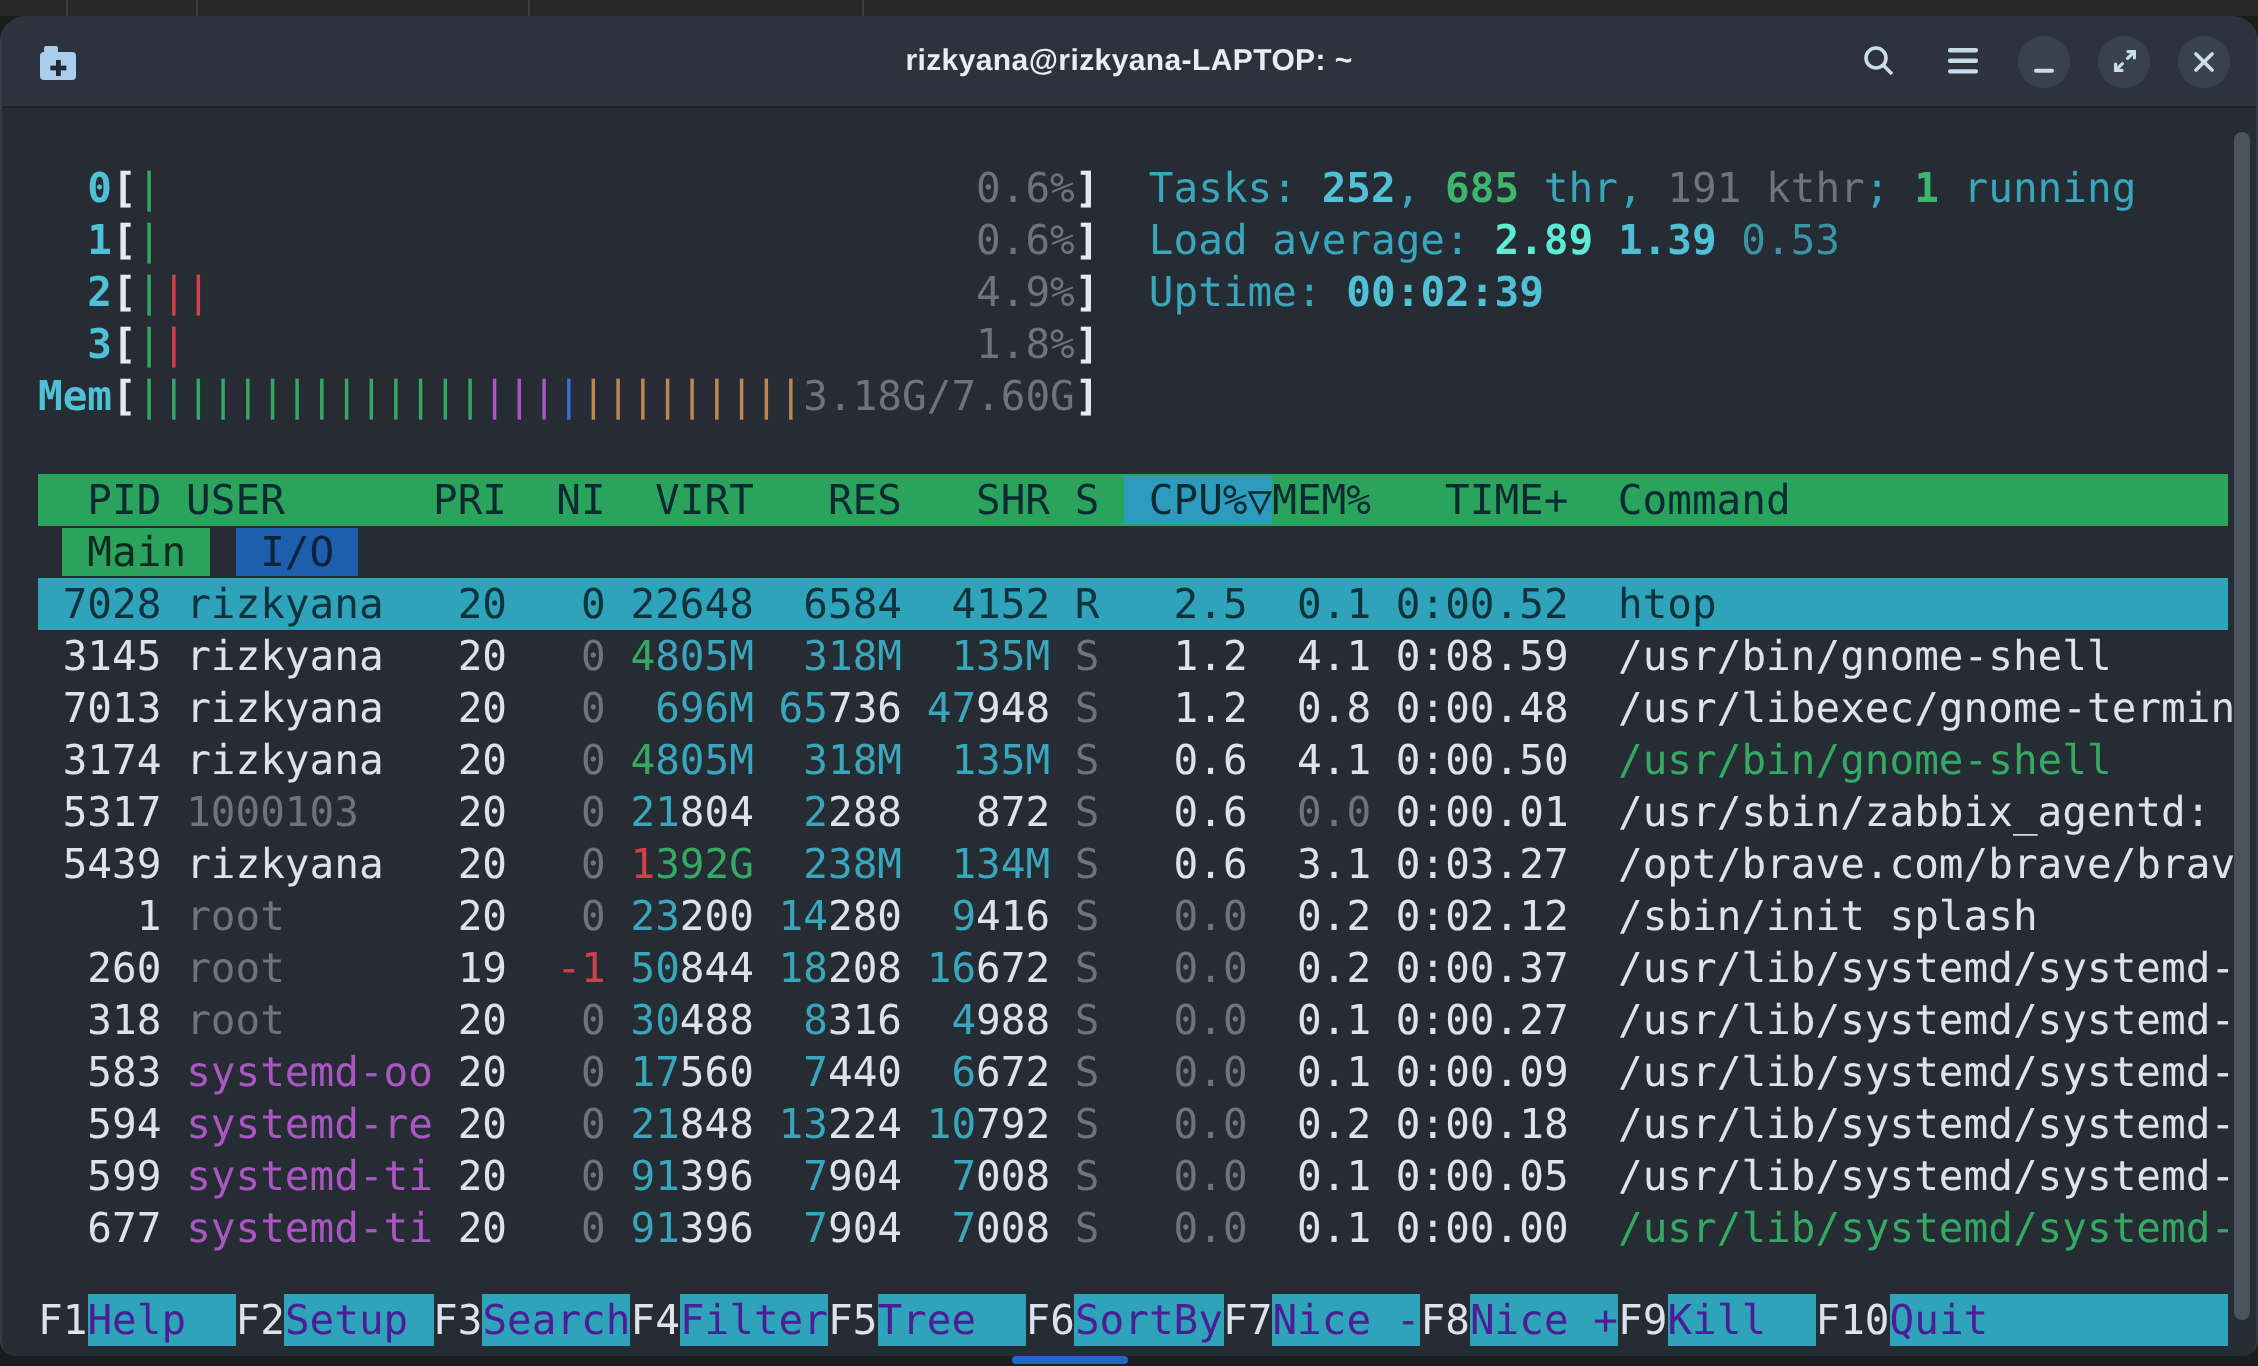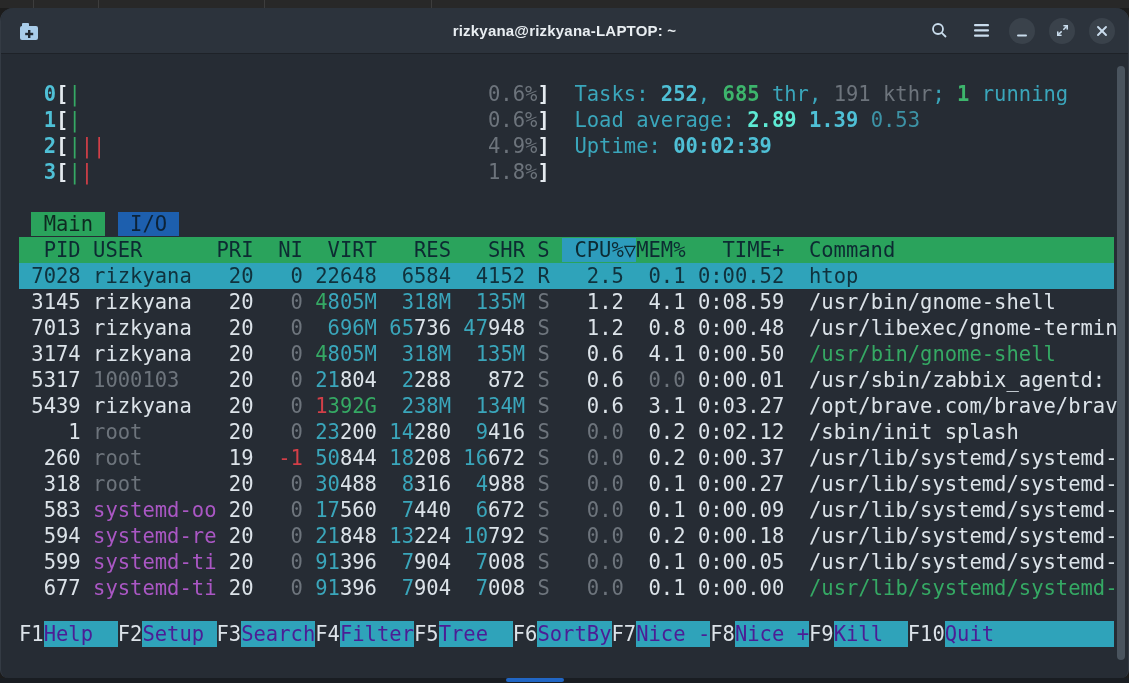--- a/index.html
+++ b/index.html
@@ -123,23 +123,24 @@
         </div>
       </div>
     </div>
 
     <div class="term" id="term">
         <div class="ln"></div>
         <div class="ln"><span class="c-bcyan">  0</span><span class="c-bracket">[</span><span class="c-green">|</span><span>                                 </span><span class="c-dim">0.6%</span><span class="c-bracket">]</span><span>  </span><span class="c-cyan">Tasks: </span><span class="c-bcyan">252</span><span class="c-cyan">, </span><span class="c-bgreen">685</span><span class="c-cyan"> thr</span><span class="c-cyan">, </span><span class="c-dim">191</span><span class="c-dim"> kthr</span><span class="c-cyan">; </span><span class="c-bgreen">1</span><span class="c-cyan"> running</span></div>
         <div class="ln"><span class="c-bcyan">  1</span><span class="c-bracket">[</span><span class="c-green">|</span><span>                                 </span><span class="c-dim">0.6%</span><span class="c-bracket">]</span><span>  </span><span class="c-cyan">Load average: </span><span class="c-bwhite">2.89 </span><span class="c-bcyan">1.39 </span><span class="c-mcyan">0.53</span></div>
         <div class="ln"><span class="c-bcyan">  2</span><span class="c-bracket">[</span><span class="c-green">|</span><span class="c-red">||</span><span>                               </span><span class="c-dim">4.9%</span><span class="c-bracket">]</span><span>  </span><span class="c-cyan">Uptime: </span><span class="c-bcyan">00:02:39</span></div>
         <div class="ln"><span class="c-bcyan">  3</span><span class="c-bracket">[</span><span class="c-green">|</span><span class="c-red">|</span><span>                                </span><span class="c-dim">1.8%</span><span class="c-bracket">]</span></div>
+        <div class="ln"><span class="c-bcyan">Mem</span><span class="c-bracket">[</span><span class="c-green">||||||||||||||</span><span class="c-magenta">|||</span><span class="c-blue">|</span><span class="c-orange">|||||||||</span><span class="c-dim">3.18G/7.60G</span><span class="c-bracket">]</span></div>
         <div class="ln"></div>
+        <div class="ln hdr"><span class="hdr-text">  PID USER      PRI  NI  VIRT   RES   SHR S </span><span class="hdr-sort"> CPU%▽</span><span class="hdr-text">MEM%   TIME+  Command</span></div>
         <div class="ln"><span> </span><span class="tab tab-main"> Main </span><span> </span><span class="tab tab-io"> I/O </span></div>
-        <div class="ln hdr"><span class="hdr-text">  PID USER      PRI  NI  VIRT   RES   SHR S </span><span class="hdr-sort"> CPU%▽</span><span class="hdr-text">MEM%   TIME+  Command</span></div>
         <div class="ln row sel"><span> 7028</span><span> </span><span>rizkyana  </span><span> 20</span><span>   </span><span>0</span><span> </span><span>22648</span><span>  </span><span>6584</span><span>  </span><span>4152</span><span class="c-dim"> R</span><span>   2.5</span><span>  0.1</span><span> 0:00.52</span><span>  </span><span>htop</span></div>
         <div class="ln row"><span> 3145</span><span> </span><span>rizkyana  </span><span> 20</span><span>   </span><span class="c-dim">0</span><span> </span><span class="c-green">4</span><span class="c-cyan">805M</span><span>  </span><span class="c-cyan">318M</span><span>  </span><span class="c-cyan">135M</span><span class="c-dim"> S</span><span>   1.2</span><span>  4.1</span><span> 0:08.59</span><span>  </span><span>/usr/bin/gnome-shell</span></div>
         <div class="ln row"><span> 7013</span><span> </span><span>rizkyana  </span><span> 20</span><span>   </span><span class="c-dim">0</span><span>  </span><span class="c-cyan">696M</span><span> </span><span class="c-cyan">65</span><span>736</span><span> </span><span class="c-cyan">47</span><span>948</span><span class="c-dim"> S</span><span>   1.2</span><span>  0.8</span><span> 0:00.48</span><span>  </span><span>/usr/libexec/gnome-termin</span></div>
         <div class="ln row"><span> 3174</span><span> </span><span>rizkyana  </span><span> 20</span><span>   </span><span class="c-dim">0</span><span> </span><span class="c-green">4</span><span class="c-cyan">805M</span><span>  </span><span class="c-cyan">318M</span><span>  </span><span class="c-cyan">135M</span><span class="c-dim"> S</span><span>   0.6</span><span>  4.1</span><span> 0:00.50</span><span>  </span><span class="c-green">/usr/bin/gnome-shell</span></div>
         <div class="ln row"><span> 5317</span><span> </span><span class="c-dim">1000103   </span><span> 20</span><span>   </span><span class="c-dim">0</span><span> </span><span class="c-cyan">21</span><span>804</span><span>  </span><span class="c-cyan">2</span><span>288</span><span>   </span><span>872</span><span class="c-dim"> S</span><span>   0.6</span><span class="c-dim">  0.0</span><span> 0:00.01</span><span>  </span><span>/usr/sbin/zabbix_agentd:</span></div>
         <div class="ln row"><span> 5439</span><span> </span><span>rizkyana  </span><span> 20</span><span>   </span><span class="c-dim">0</span><span> </span><span class="c-red">1</span><span class="c-green">392G</span><span>  </span><span class="c-cyan">238M</span><span>  </span><span class="c-cyan">134M</span><span class="c-dim"> S</span><span>   0.6</span><span>  3.1</span><span> 0:03.27</span><span>  </span><span>/opt/brave.com/brave/brav</span></div>
         <div class="ln row"><span>    1</span><span> </span><span class="c-dim">root      </span><span> 20</span><span>   </span><span class="c-dim">0</span><span> </span><span class="c-cyan">23</span><span>200</span><span> </span><span class="c-cyan">14</span><span>280</span><span>  </span><span class="c-cyan">9</span><span>416</span><span class="c-dim"> S</span><span class="c-dim">   0.0</span><span>  0.2</span><span> 0:02.12</span><span>  </span><span>/sbin/init splash</span></div>
         <div class="ln row"><span>  260</span><span> </span><span class="c-dim">root      </span><span> 19</span><span>  </span><span class="c-red">-1</span><span> </span><span class="c-cyan">50</span><span>844</span><span> </span><span class="c-cyan">18</span><span>208</span><span> </span><span class="c-cyan">16</span><span>672</span><span class="c-dim"> S</span><span class="c-dim">   0.0</span><span>  0.2</span><span> 0:00.37</span><span>  </span><span>/usr/lib/systemd/systemd-</span></div>
         <div class="ln row"><span>  318</span><span> </span><span class="c-dim">root      </span><span> 20</span><span>   </span><span class="c-dim">0</span><span> </span><span class="c-cyan">30</span><span>488</span><span>  </span><span class="c-cyan">8</span><span>316</span><span>  </span><span class="c-cyan">4</span><span>988</span><span class="c-dim"> S</span><span class="c-dim">   0.0</span><span>  0.1</span><span> 0:00.27</span><span>  </span><span>/usr/lib/systemd/systemd-</span></div>
         <div class="ln row"><span>  583</span><span> </span><span class="c-magenta">systemd-oo</span><span> 20</span><span>   </span><span class="c-dim">0</span><span> </span><span class="c-cyan">17</span><span>560</span><span>  </span><span class="c-cyan">7</span><span>440</span><span>  </span><span class="c-cyan">6</span><span>672</span><span class="c-dim"> S</span><span class="c-dim">   0.0</span><span>  0.1</span><span> 0:00.09</span><span>  </span><span>/usr/lib/systemd/systemd-</span></div>

